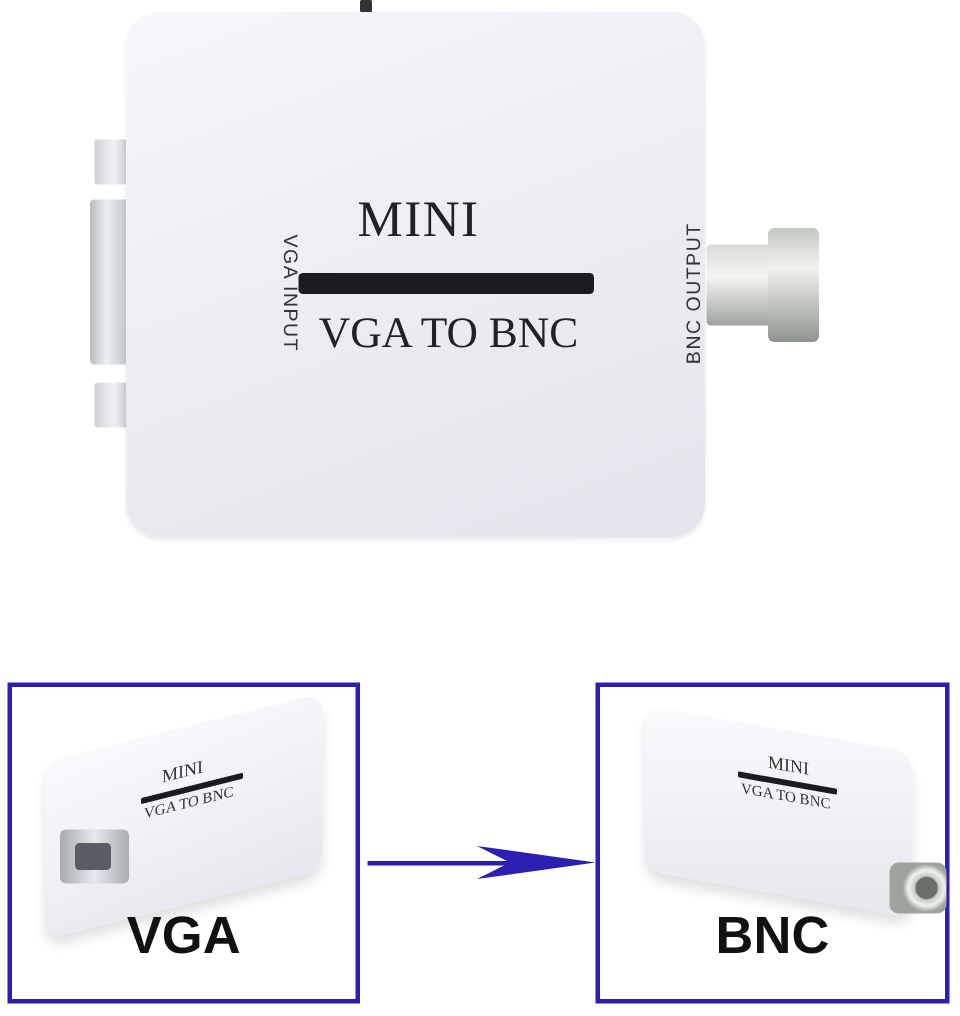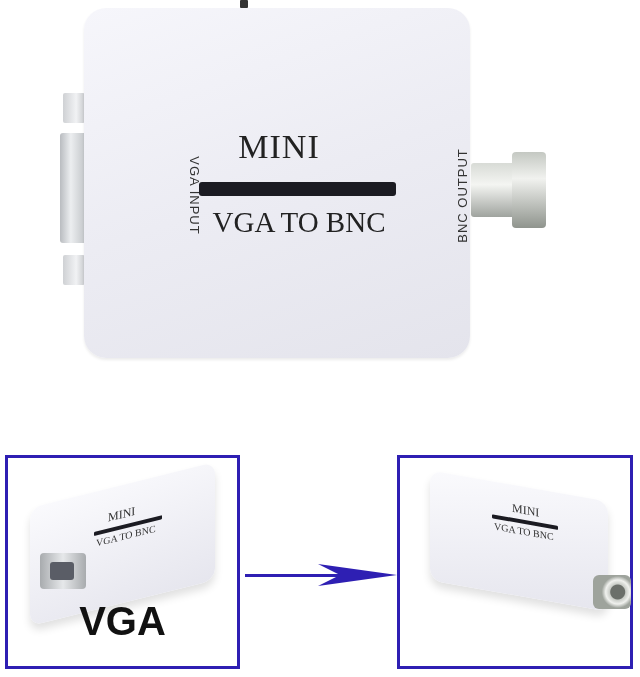--- a/index.html
+++ b/index.html
@@ -27,21 +27,21 @@
     .bnc-neck { position: absolute; left: 471px; top: 163px; width: 48px; height: 54px;
       background: linear-gradient(180deg,#d8dbd6,#f4f5f2 40%,#9fa39e 100%); border-radius: 3px; }
     .bnc-body { position: absolute; left: 512px; top: 152px; width: 34px; height: 76px;
       background: linear-gradient(180deg,#c4c8c2,#f1f2ef 35%,#8f948d 100%); border-radius: 4px; }
 
     
     .frame { position: absolute; border: 3px solid #2e1fb3; background: #fff; box-sizing: border-box; }
     .frame.vga { left: 5px; top: 455px; width: 235px; height: 214px; }
     .frame.bnc { left: 397px; top: 455px; width: 236px; height: 214px; }
     .frame-label { position: absolute; left: 0; right: 0; bottom: 22px; text-align: center;
-      font-size: 40px; font-weight: bold; color: #111; }
+      font-size: 35px; font-weight: bold; color: #111; }
 
     .small-box { position: absolute; background: linear-gradient(170deg,#fafafd,#e6e6ee);
       border-radius: 12px; box-shadow: 0 6px 8px rgba(0,0,0,0.12); }
     .frame.vga .small-box { left: 22px; top: 27px; width: 185px; height: 118px; transform: skewY(-14deg); }
     .frame.bnc .small-box { left: 30px; top: 28px; width: 178px; height: 110px; transform: skewY(10deg); }
     .small-mini { position: absolute; font-family: "Liberation Serif", serif; font-size: 12px; color: #333; white-space: nowrap; }
     .small-bar { position: absolute; background: #1b1b22; height: 4px; border-radius: 1px; }
     .small-sub { position: absolute; font-family: "Liberation Serif", serif; font-size: 10px; color: #333; white-space: nowrap; }
     .small-vga-port { position: absolute; left: 32px; top: 95px; width: 46px; height: 36px;
       background: linear-gradient(90deg,#a8abae,#e6e8ea 50%,#a8abae); border-radius: 4px; }
@@ -88,13 +88,14 @@
   <path d="M0 2 L79 13 L0 24 L22 13 Z" fill="#2e1fb3"></path>
 </svg>
 
 <div class="frame bnc">
   <div class="small-box">
     <div class="small-mini" style="left:82px;top:16px;">MINI</div>
     <div class="small-bar" style="left:62px;top:33px;width:66px;"></div>
     <div class="small-sub" style="left:64px;top:39px;">VGA TO BNC</div>
   </div>
   <div class="small-bnc"></div>
+  <div class="frame-label">BNC</div>
 </div>
 
 </body></html>

